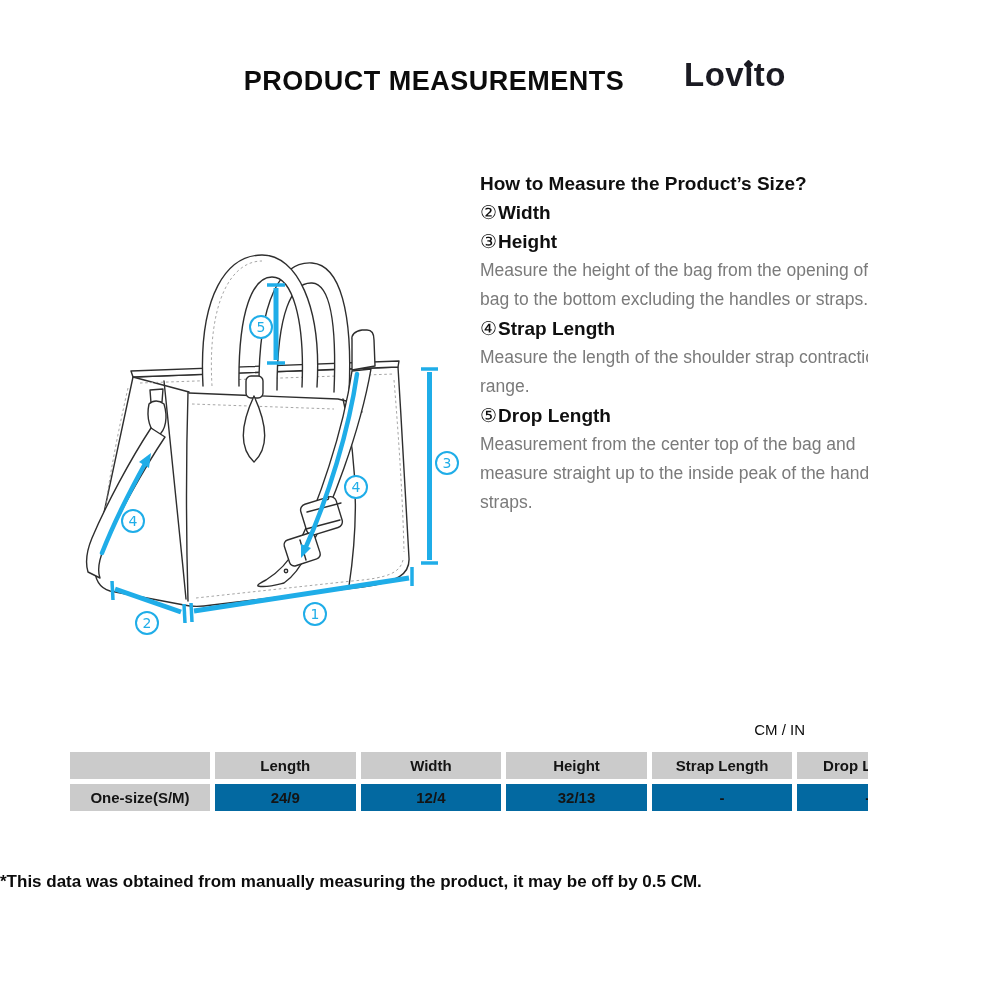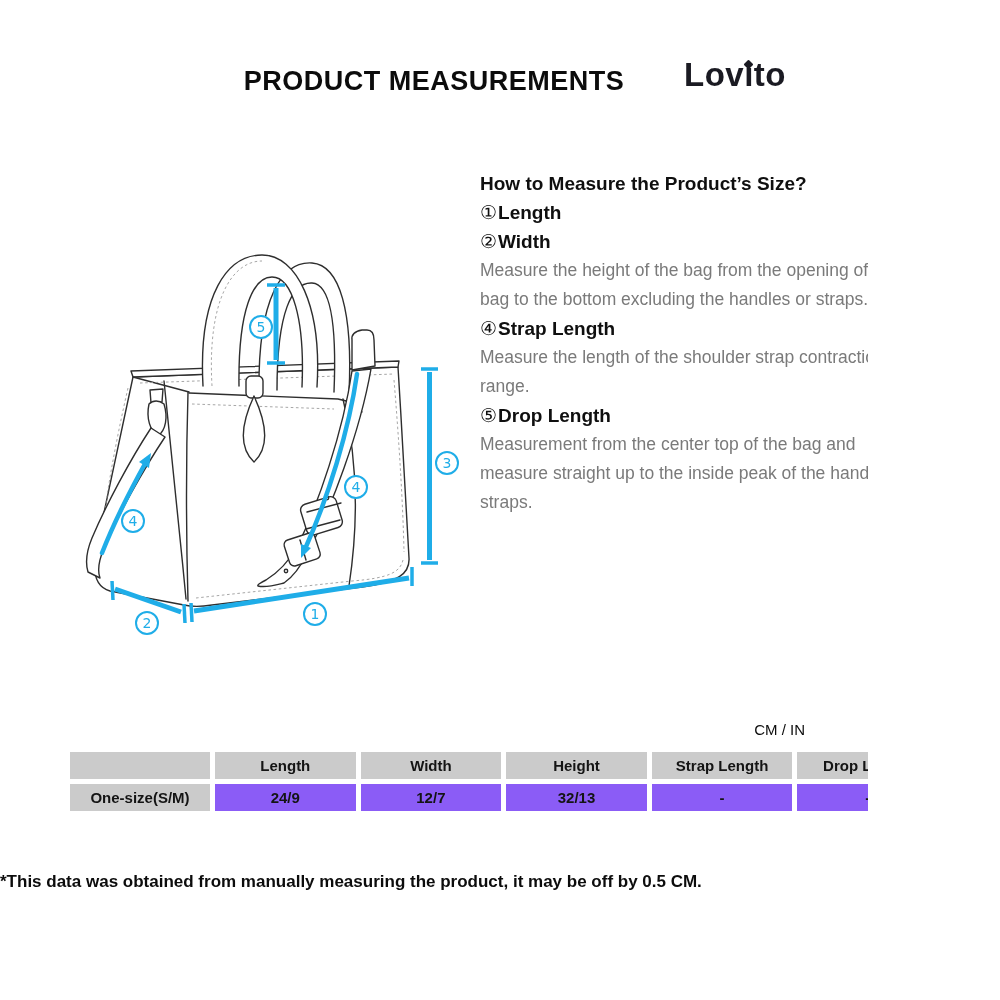--- a/index.html
+++ b/index.html
@@ -22,21 +22,21 @@
   .m-num{font-weight:normal;margin-right:1px;}
   .m-desc{font-size:17.5px;line-height:29px;color:#7a7a7a;}
 
   
   .units{position:absolute;top:721px;right:63px;font-size:15px;font-weight:normal;color:#0c0c0c;}
   .size-table{position:absolute;left:70px;top:752px;width:868px;display:grid;
               grid-template-columns:140px repeat(5,1fr);gap:5px;}
   .cell{height:27px;line-height:27px;text-align:center;font-size:15px;
         font-weight:bold;color:#141414;}
   .cell.head{background:#cbcbcb;}
-  .cell.data{background:#8b5cf6;}
+  .cell.data{background:#0369a1;}
 
   .footnote{position:absolute;top:872px;left:0;width:1000px;
             font-size:17px;font-weight:bold;color:#0c0c0c;}
 
   
   .diagram{position:absolute;left:55px;top:245px;width:440px;height:410px;}
   .fw{fill:#ffffff;stroke:#2e2e2e;stroke-width:1.4;stroke-linecap:round;stroke-linejoin:round;}
   .ln{fill:none;stroke:#2e2e2e;stroke-width:1.4;stroke-linecap:round;stroke-linejoin:round;}
   .band{fill:#ffffff;stroke:none;}
   .dash{fill:none;stroke:#9c9c9c;stroke-width:0.9;stroke-dasharray:2.6 2.6;}
@@ -177,28 +177,28 @@
     <g>
       <circle class="badge-c" cx="356" cy="487" r="11"></circle>
       <text class="badge-t" x="356" y="492">4</text>
     </g>
   </svg>
 
   <div class="guide">
     <div class="g-head">How to Measure the Product’s Size?</div>
 
     <div class="m-item">
-      <div class="m-label"><span class="m-num">①</span><span>Length</span></div>
     </div>
 
     <div class="m-item">
       <div class="m-label"><span class="m-num">②</span><span>Width</span></div>
     </div>
 
     <div class="m-item">
+      <div class="m-label"><span class="m-num">③</span><span>Height</span></div>
       <div class="m-desc">Measure the height of the bag from the opening of the bag to the bottom excluding the handles or straps.</div>
     </div>
 
     <div class="m-item">
       <div class="m-label"><span class="m-num">④</span><span>Strap Length</span></div>
       <div class="m-desc">Measure the length of the shoulder strap contraction range.</div>
     </div>
 
     <div class="m-item">
       <div class="m-label"><span class="m-num">⑤</span><span>Drop Length</span></div>
@@ -211,21 +211,21 @@
   <div class="size-table">
     <div class="cell head"></div>
     <div class="cell head">Length</div>
     <div class="cell head">Width</div>
     <div class="cell head">Height</div>
     <div class="cell head">Strap Length</div>
     <div class="cell head">Drop Length</div>
 
     <div class="cell head">One-size(S/M)</div>
     <div class="cell data">24/9</div>
-    <div class="cell data">12/7</div>
+    <div class="cell data">12/4</div>
     <div class="cell data">32/13</div>
     <div class="cell data">-</div>
     <div class="cell data">-</div>
   </div>
 
   <div class="footnote">*This data was obtained from manually measuring the product, it may be off by 0.5 CM.</div>
 
 </div>
 
 </body></html>

